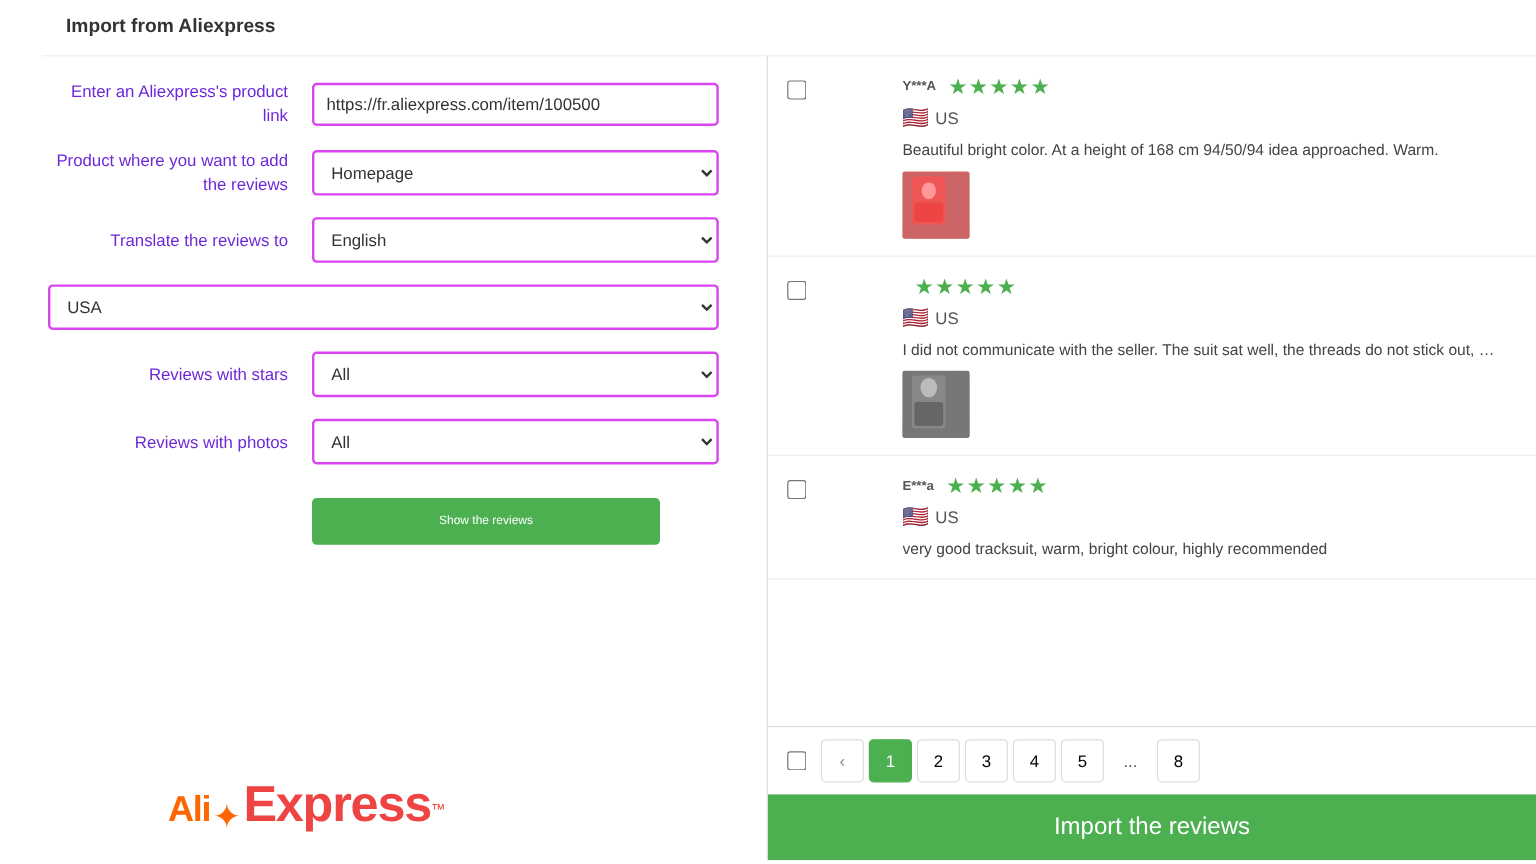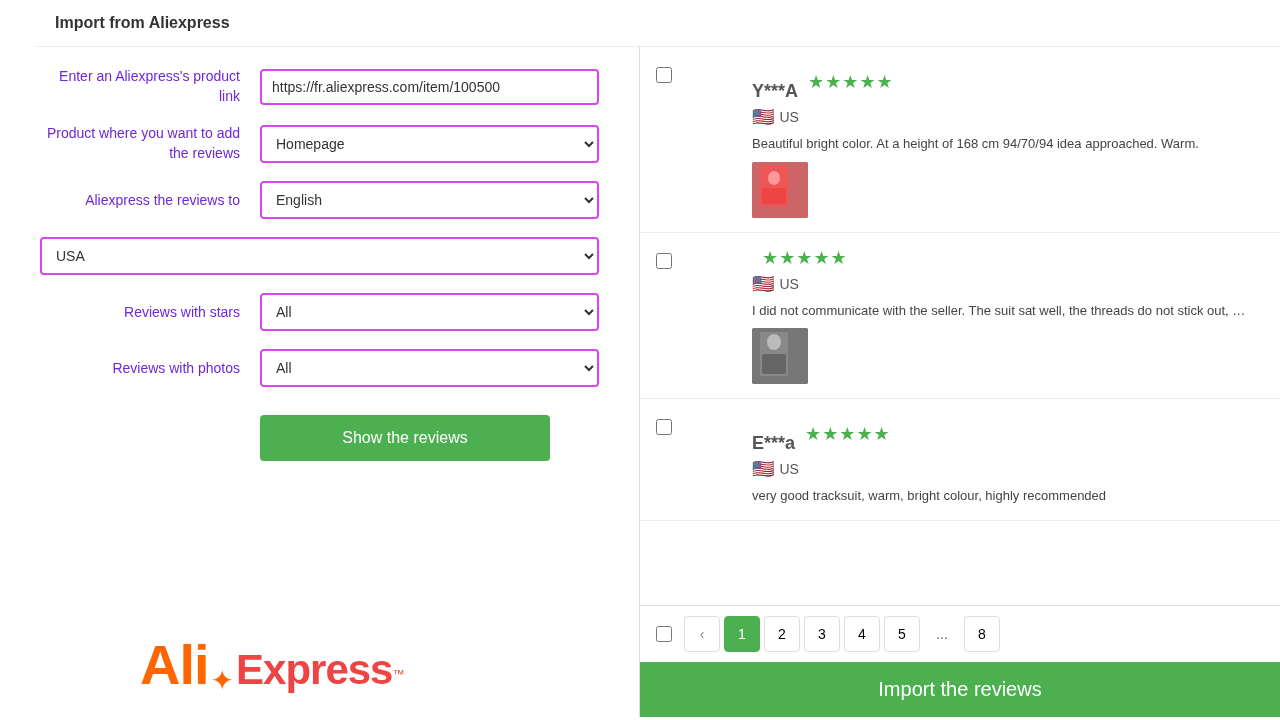--- a/index.html
+++ b/index.html
@@ -55,34 +55,34 @@
       appearance: auto;
       background: #fff;
       cursor: pointer;
     }
     .btn-show-reviews {
       background-color: #4caf50;
       color: #fff;
       border: none;
       border-radius: 4px;
       padding: 14px 20px;
-      font-size: 16px;
+      font-size: 10px;
       cursor: pointer;
       width: 100%;
       max-width: 290px;
       margin-left: 220px;
       margin-top: 10px;
     }
     .aliexpress-logo {
       margin-top: auto;
       padding-top: 30px;
       padding-left: 100px;
     }
     .logo-ali {
-      font-size: 56px;
+      font-size: 30px;
       font-weight: bold;
       color: #f60;
       letter-spacing: -1px;
     }
     .logo-express {
       font-size: 42px;
       font-weight: bold;
       color: #ef4444;
       letter-spacing: -1px;
     }
@@ -133,23 +133,22 @@
       min-width: 0;
     }
     .review-header {
       display: flex;
       align-items: center;
       gap: 10px;
       margin-bottom: 4px;
     }
     .review-username {
       font-weight: bold;
-      font-size: 18px;
+      font-size: 11px;
       color: #555;
-      margin-top: 20px;
     }
     .stars {
       color: #4caf50;
       font-size: 18px;
       letter-spacing: 1px;
     }
     .review-country {
       display: flex;
       align-items: center;
       gap: 5px;
@@ -266,21 +265,21 @@
     <div class="form-row">
       <label class="form-label">Product where you want to add the reviews</label>
       <select class="form-control">
         <option>Homepage</option>
         <option>Product 1</option>
         <option>Product 2</option>
       </select>
     </div>
 
     <div class="form-row">
-      <label class="form-label">Aliexpress the reviews to</label>
+      <label class="form-label">Translate the reviews to</label>
       <select class="form-control">
         <option selected="">English</option>
         <option>French</option>
         <option>Spanish</option>
         <option>German</option>
       </select>
     </div>
 
     <div class="form-row">
       <select class="form-control">
@@ -328,21 +327,21 @@
         <div class="review-avatar-area"></div>
         <div class="review-content">
           <div class="review-header">
             <span class="review-username">Y***A</span>
             <span class="stars">★★★★★</span>
           </div>
           <div class="review-country">
             <span class="flag">🇺🇸</span>
             <span>US</span>
           </div>
-          <div class="review-text">Beautiful bright color. At a height of 168 cm 94/70/94 idea approached. Warm.</div>
+          <div class="review-text">Beautiful bright color. At a height of 168 cm 94/50/94 idea approached. Warm.</div>
           <div class="review-img-placeholder">
             <svg width="56" height="56" viewBox="0 0 56 56">
               <rect width="56" height="56" fill="#c66"></rect>
               <rect x="8" y="4" width="28" height="40" rx="2" fill="#e55"></rect>
               <ellipse cx="22" cy="16" rx="6" ry="7" fill="#f99"></ellipse>
               <rect x="10" y="26" width="24" height="16" rx="2" fill="#e44"></rect>
             </svg>
           </div>
         </div>
       </div>

